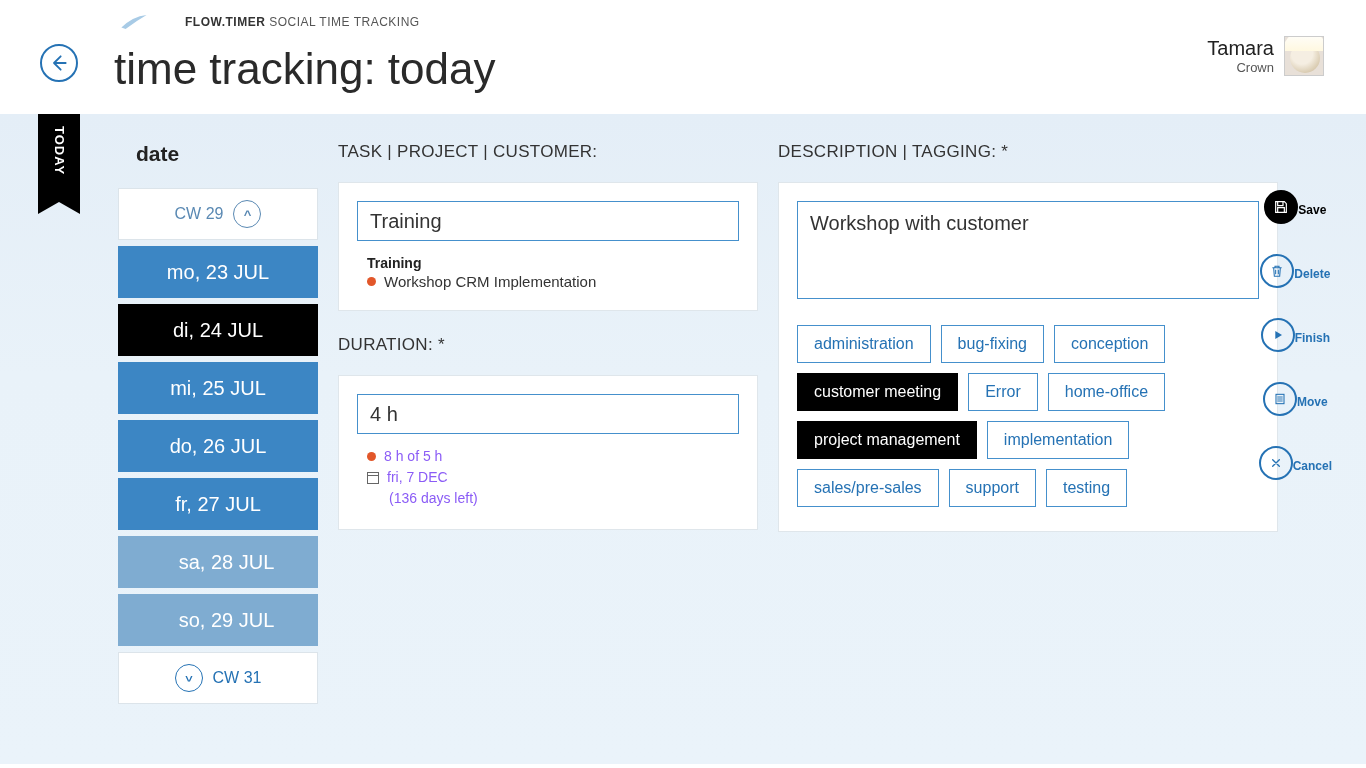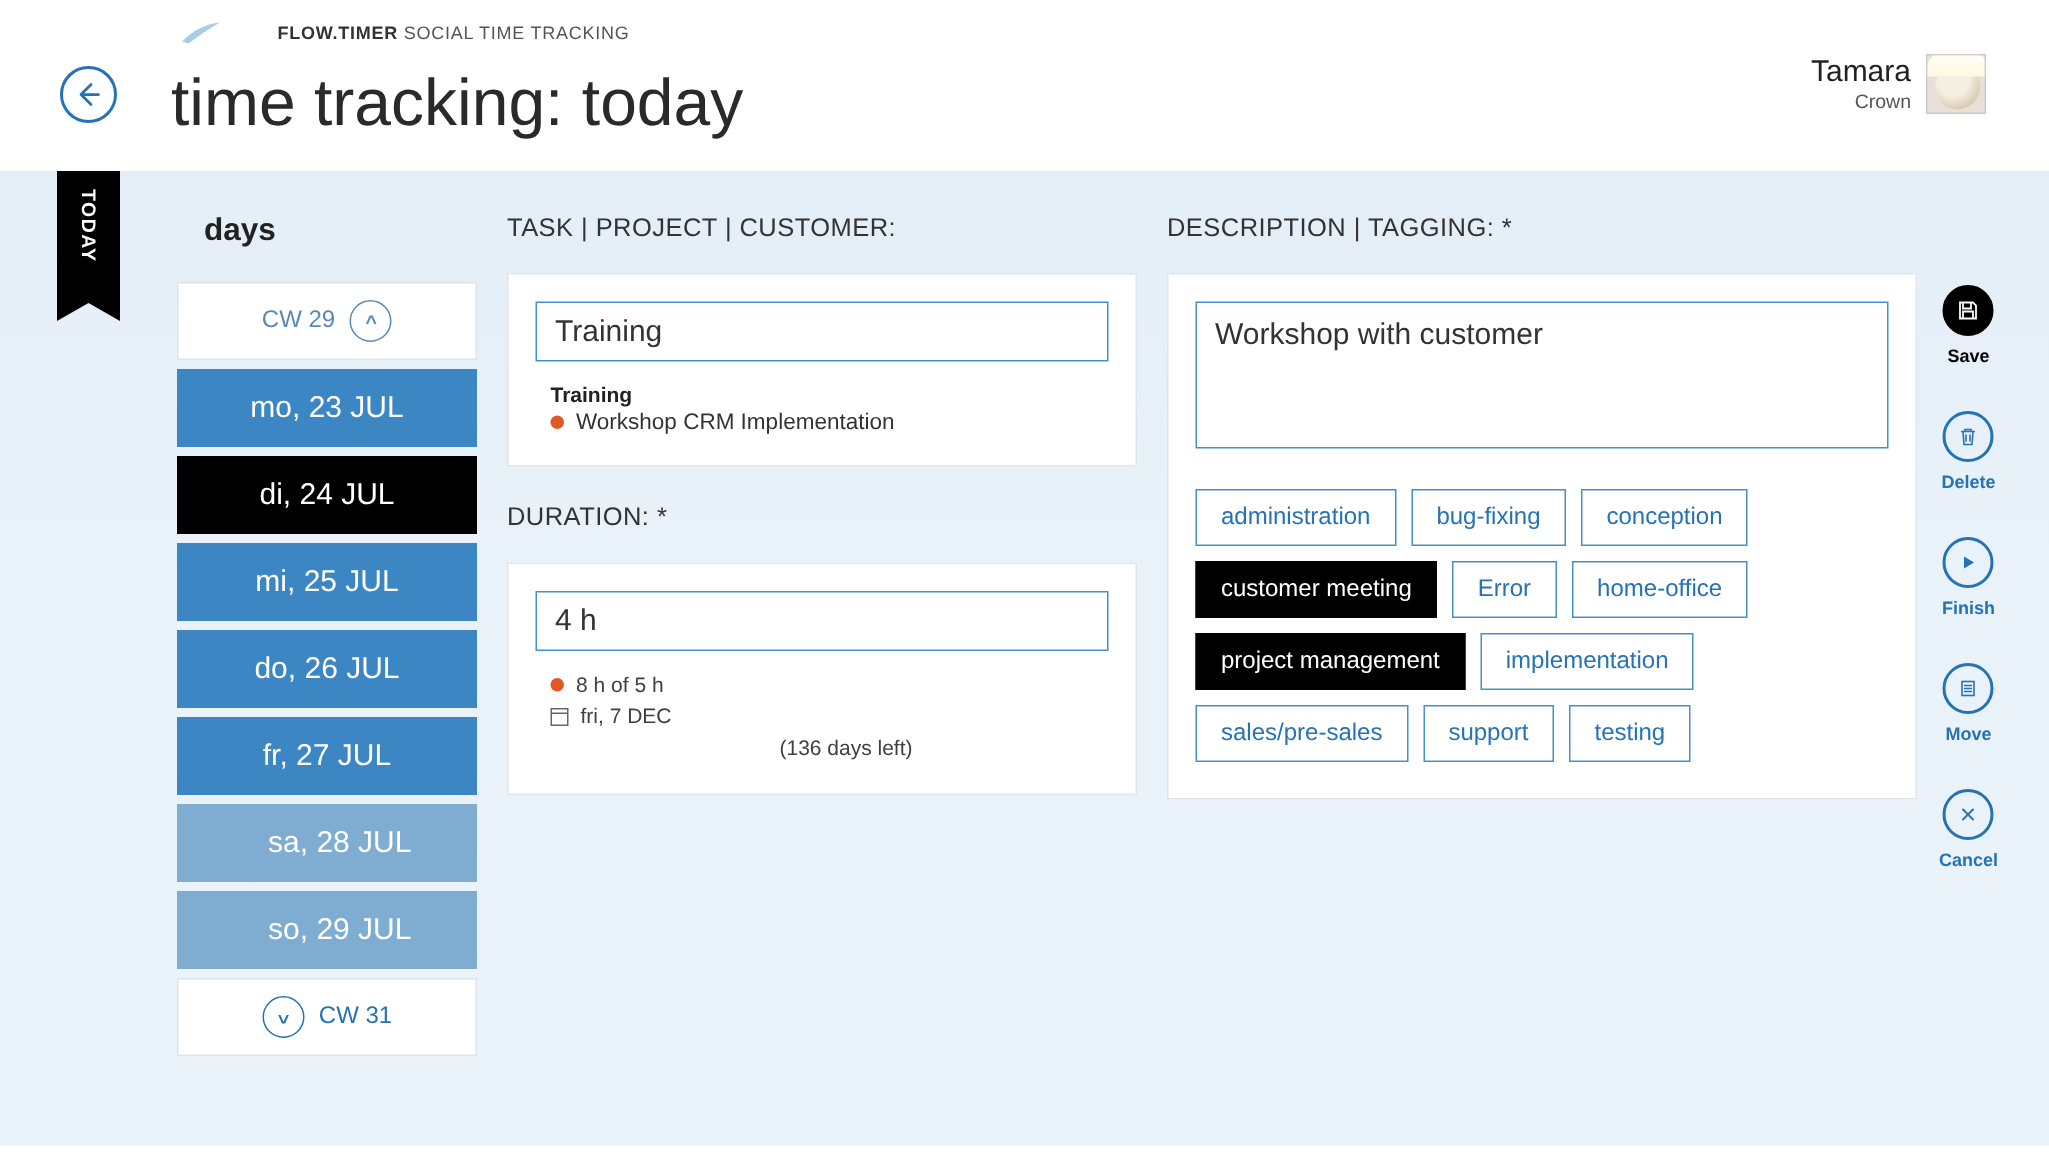--- a/index.html
+++ b/index.html
@@ -118,21 +118,21 @@
 }
 .text-input {
   width: 100%; height: 40px; border: 1.5px solid #4590cc;
   font-size: 20px; font-weight: 300; padding: 0 12px; color: #333;
   font-family: inherit; outline: none;
 }
 .task-meta { margin-top: 14px; padding-left: 10px; }
 .task-meta .tname { font-weight: 600; font-size: 14px; color: #222; }
 .task-meta .proj { font-size: 15px; color: #333; margin-top: 2px; display: flex; align-items: center; gap: 8px;}
 .dot { width: 9px; height: 9px; background: #e2572a; border-radius: 50%; display: inline-block;}
-.dur-meta { margin-top: 12px; padding-left: 10px; font-size: 14px; color: #404040; line-height: 1.5; text-align: center;}
+.dur-meta { margin-top: 12px; padding-left: 10px; font-size: 14px; color: #8b5cf6; line-height: 1.5;}
 .dur-meta .row { display: flex; align-items: center; gap: 8px; }
 .dur-meta .indent { padding-left: 22px; }
 .cal-icon { width: 12px; height: 12px; display:inline-block; border:1.2px solid #666; position:relative;}
 .cal-icon::before{content:"";position:absolute;top:2px;left:0;right:0;height:1px;background:#666;}
 
 .right-col { width: 500px; margin-left: 20px; margin-top: 28px; }
 .desc-card { background:#fff; border:1px solid #dfe6eb; padding: 18px 18px 24px; }
 .textarea {
   width: 100%; height: 98px; border: 1.5px solid #4590cc;
   font-size: 20px; font-weight: 300; padding: 10px 12px; color: #333;
@@ -142,21 +142,21 @@
 .tag {
   border: 1.3px solid #4590cc; color: #2572b4; font-size: 16px;
   padding: 9px 16px; cursor: pointer; background: #fff;
 }
 .tag.sel { background: #000; color: #fff; border-color: #000; }
 
 .actions {
   position: absolute; right: 34px; top: 76px;
   display: flex; flex-direction: column; gap: 30px; align-items: center;
 }
-.act { display: flex; flex-direction: column; align-items: center; cursor: pointer; color: #2572b4;}
+.act { display: flex; flex-direction: row; align-items: center; cursor: pointer; color: #2572b4;}
 .act .circ {
   width: 34px; height: 34px; border-radius: 50%;
   display: flex; align-items: center; justify-content: center;
   border: 2px solid #2572b4; color: #2572b4;
 }
 .act.primary .circ { background: #000; border-color: #000; color: #fff; }
 .act.primary { color: #000; }
 .act .lbl { font-size: 12px; font-weight: 600; margin-top: 6px; }
 .act svg { width: 16px; height: 16px; }
 </style>
@@ -186,21 +186,21 @@
   </div>
 </div>
 
 <div class="workspace">
 
   <div class="today-ribbon">
     <span>TODAY</span>
   </div>
 
   <div class="date-col">
-    <div class="date-head">days</div>
+    <div class="date-head">date</div>
     <div class="week-card">
       <span>CW 29</span>
       <span class="chev">^</span>
     </div>
     <div id="days-host">
         <div class="day blue">mo, 23 JUL</div>
         <div class="day active">di, 24 JUL</div>
         <div class="day blue">mi, 25 JUL</div>
         <div class="day blue">do, 26 JUL</div>
         <div class="day blue">fr, 27 JUL</div>

